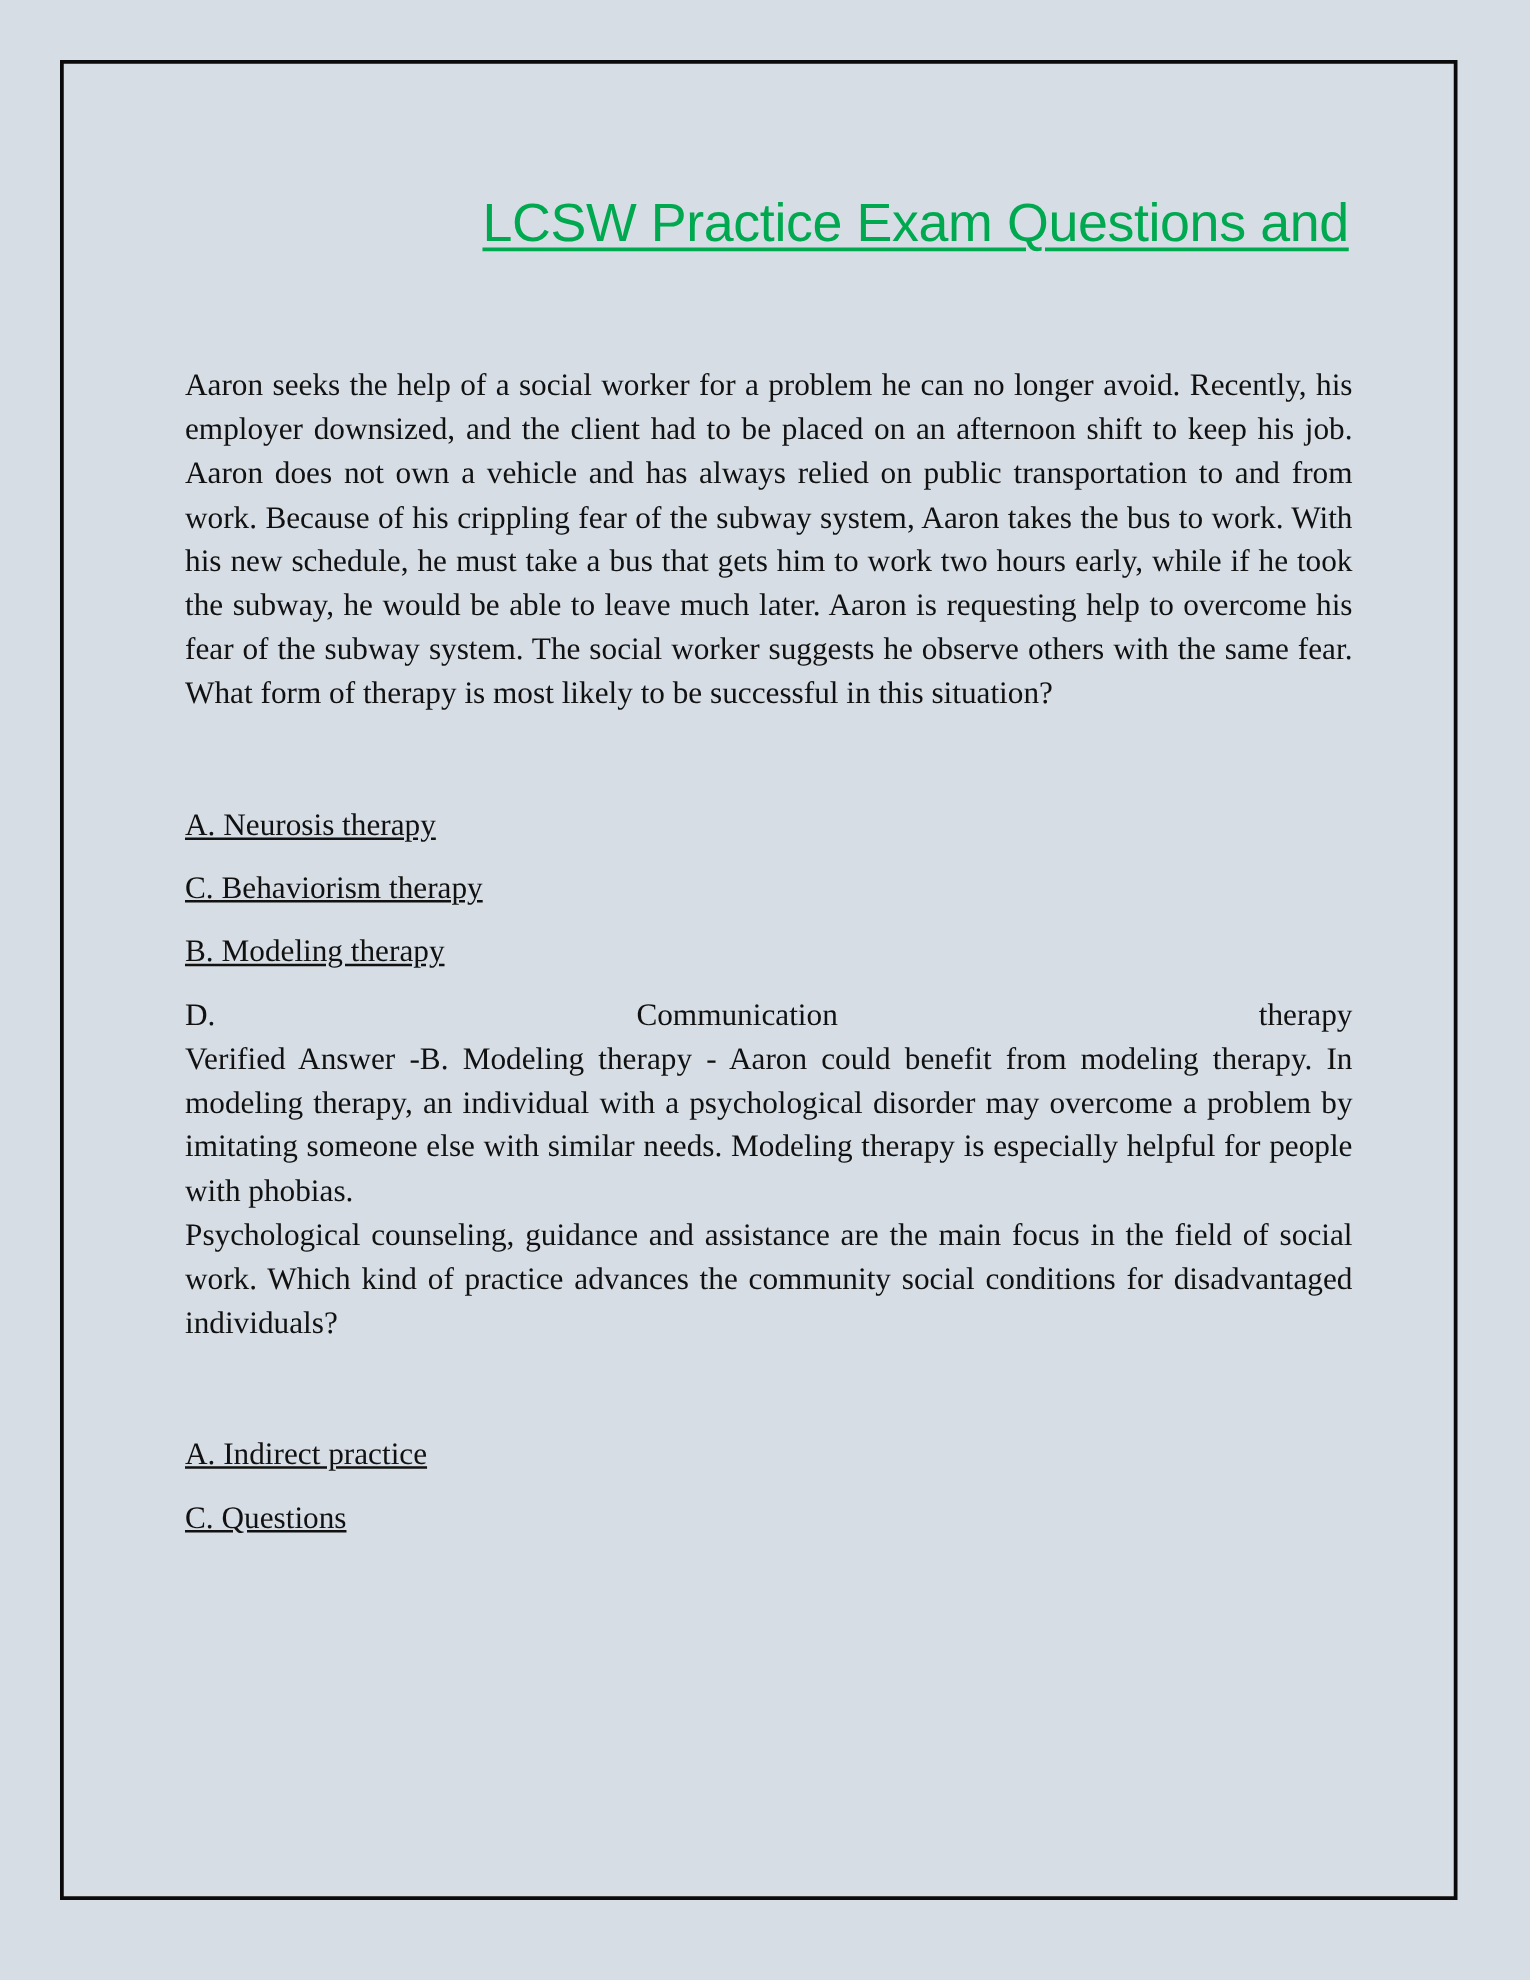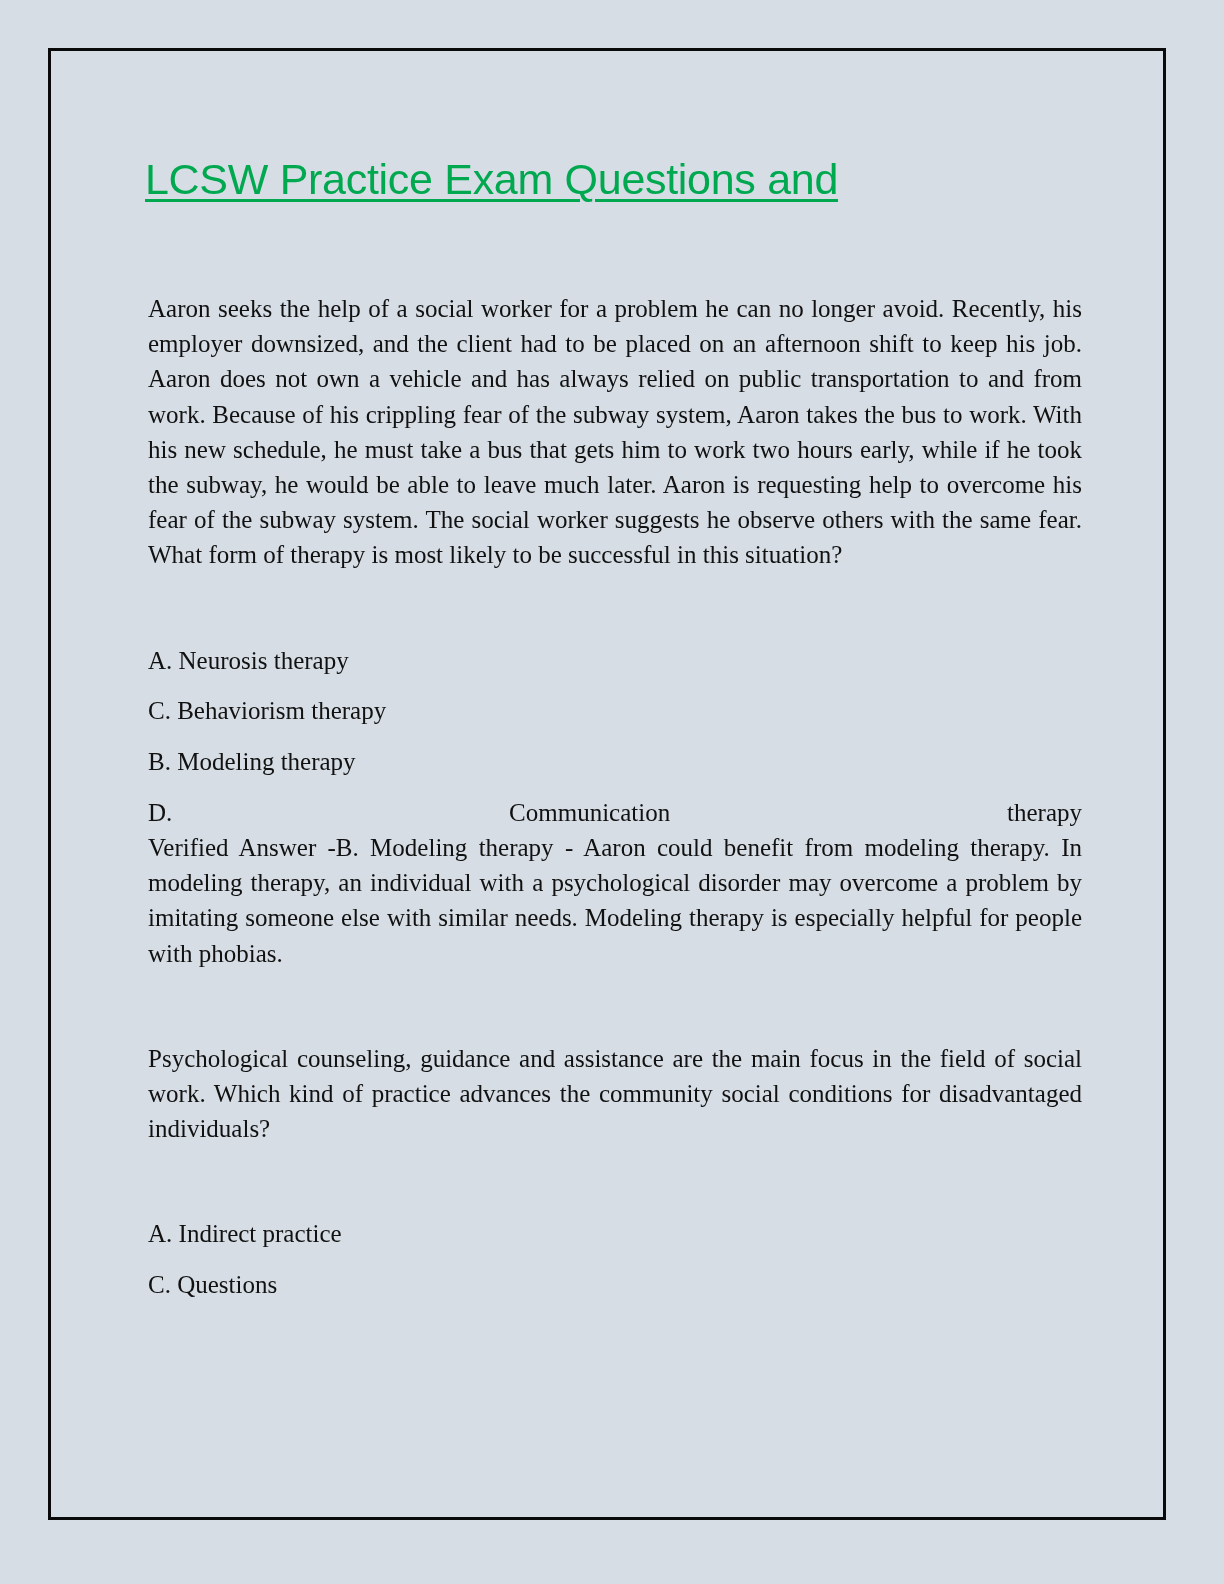--- a/index.html
+++ b/index.html
@@ -22,21 +22,21 @@
       width: 1118px;
       height: 1472px;
       border: 3px solid #0a0a0a;
       box-sizing: border-box;
     }
     .title {
       position: absolute;
       left: 145px;
       width: 934px;
       top: 146px;
-      text-align: left;
+      text-align: right;
       font-family: "Liberation Sans", "DejaVu Sans", sans-serif;
       font-size: 43px;
       line-height: 66px;
       color: #00a94f;
       margin: 0;
       font-weight: normal;
       letter-spacing: -0.3px;
     }
     .title span {
       text-decoration: underline;
@@ -51,31 +51,32 @@
       font-size: 25px;
       line-height: 35.2px;
     }
     .para {
       margin: 0;
       text-align: justify;
     }
     .gap-large { height: 70px; }
     .option {
       margin: 0 0 15.5px 0;
+      text-decoration: underline;
     }
     .option-d {
       margin: 0;
       display: flex;
       justify-content: space-between;
     }
     .answer {
       margin: 0;
       text-align: justify;
     }
-    .q2 { margin-top: 70px; }
+    .q2 { }
   </style>
 </head>
 <body>
 
 <div class="page-border"></div>
 
 <h1 class="title">
   <span>LCSW Practice Exam Questions and</span><br>
 </h1>
 

